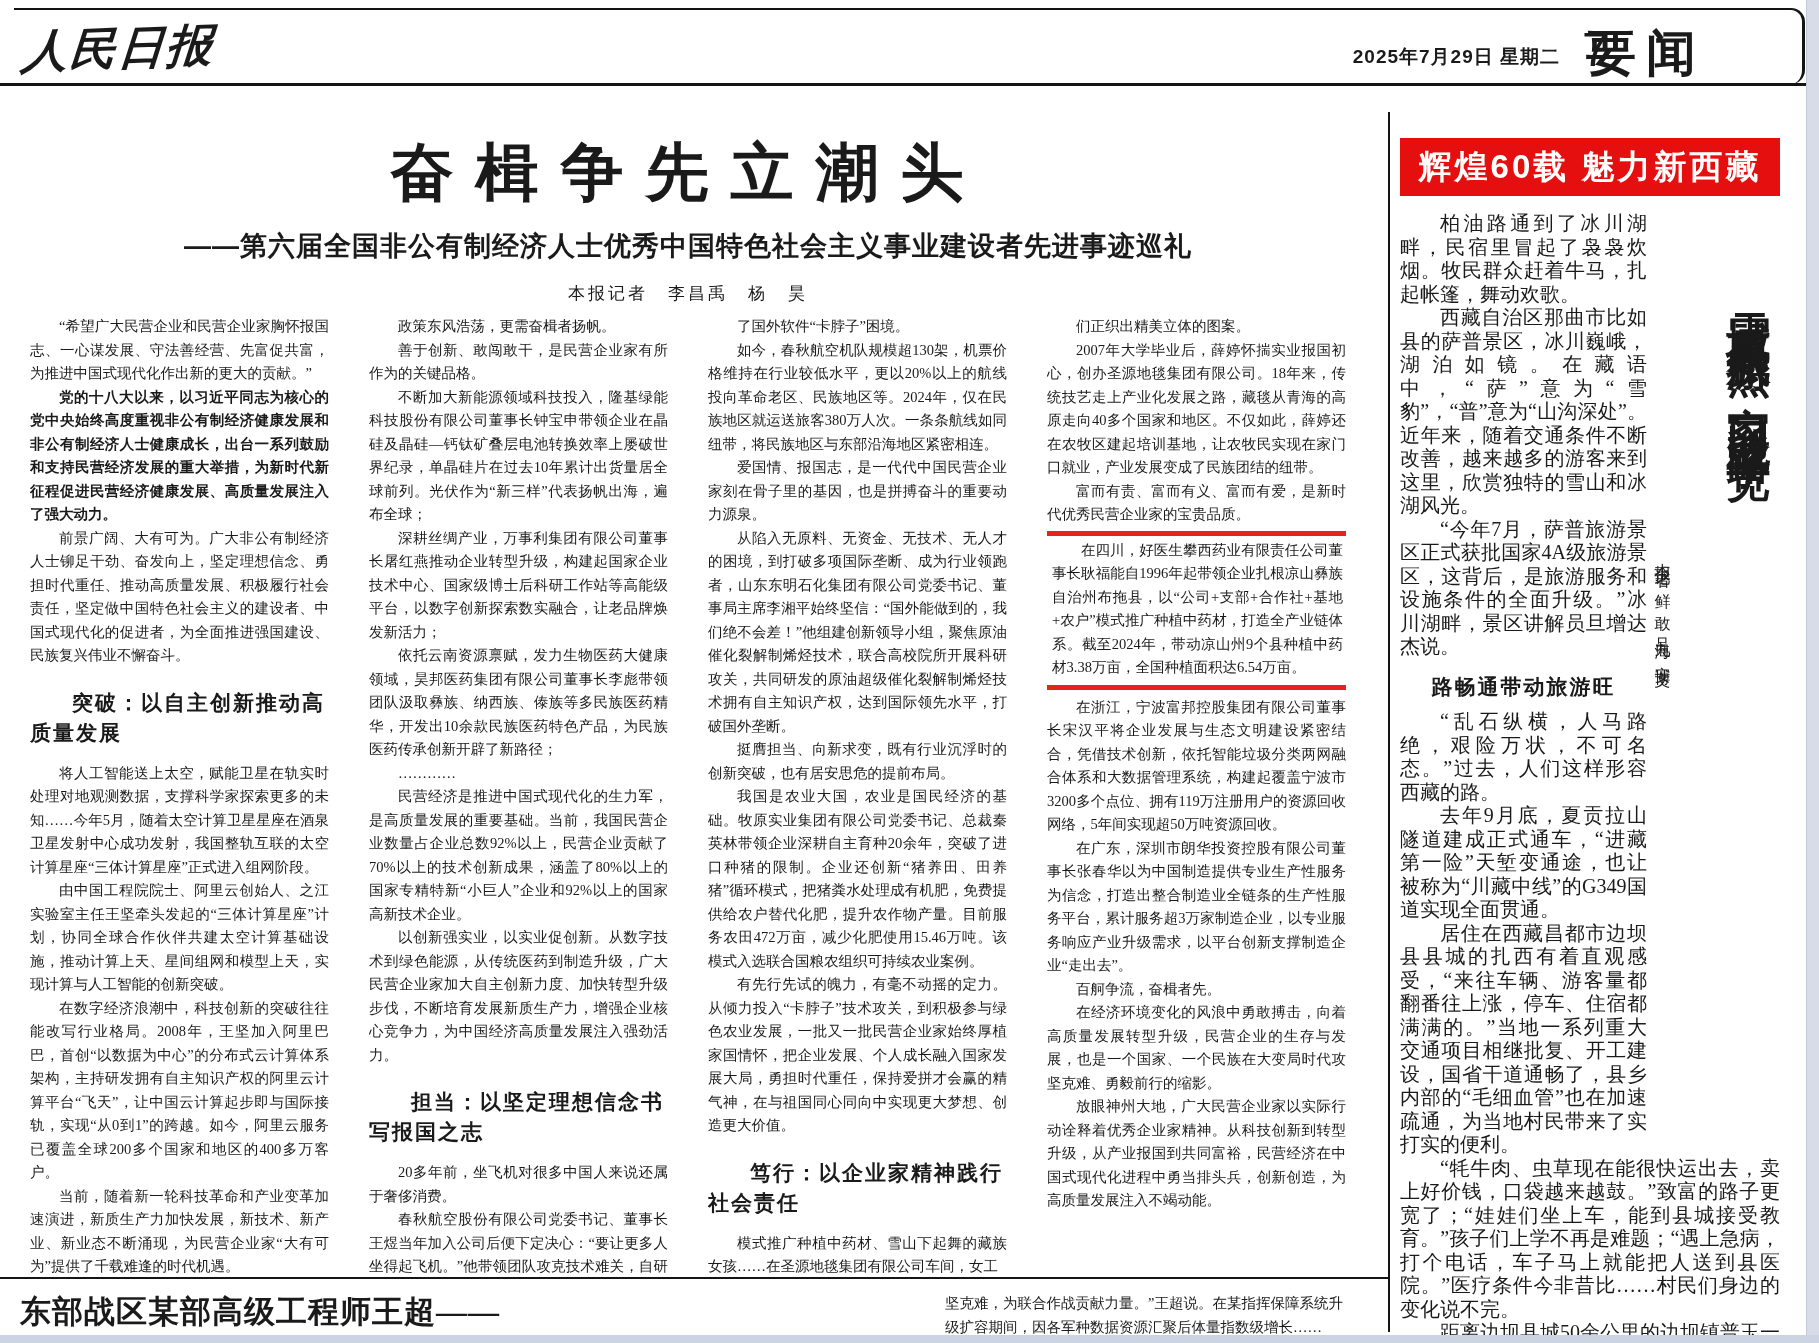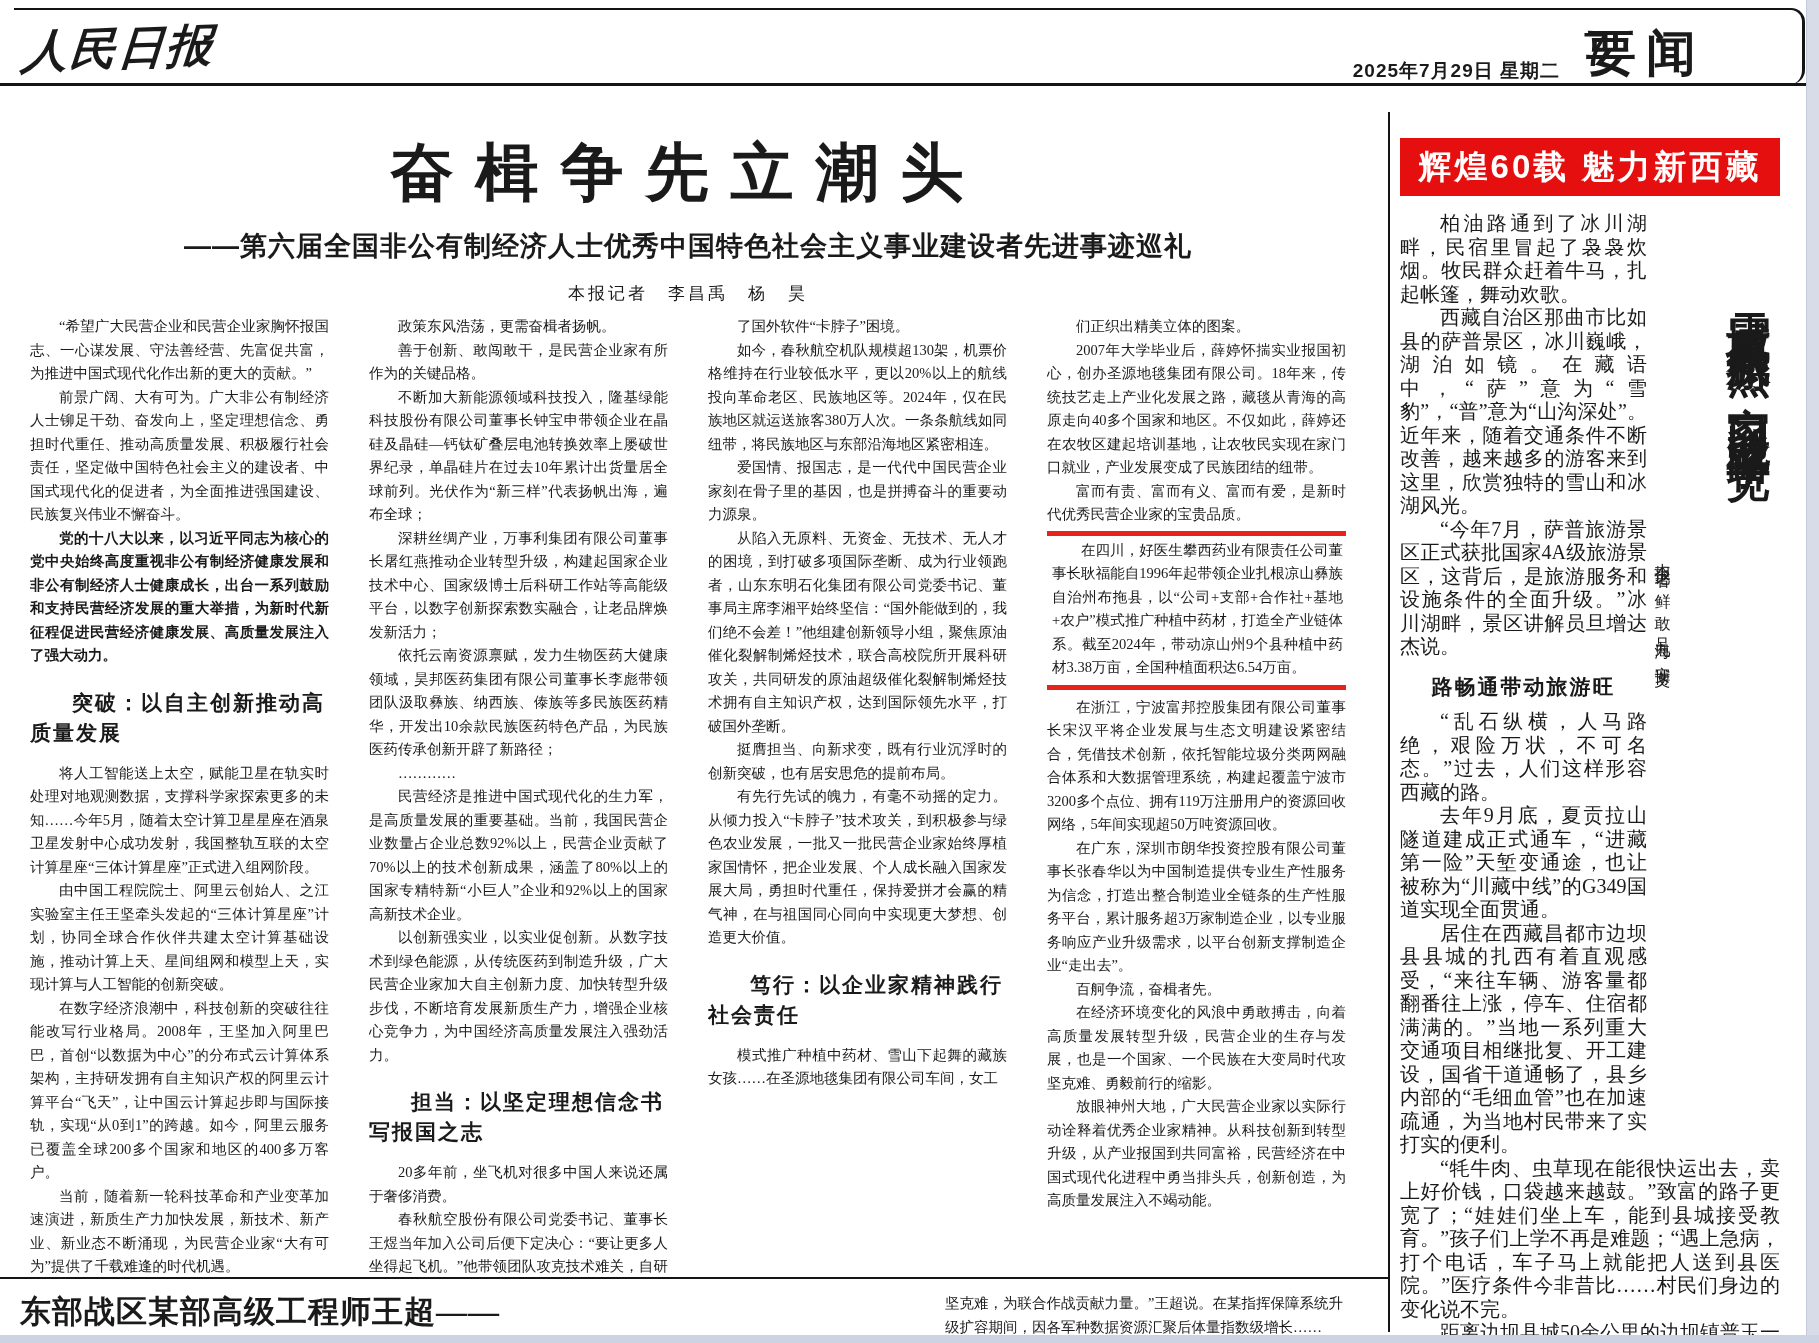--- a/index.html
+++ b/index.html
@@ -9,21 +9,21 @@
   .edge-right{position:absolute;right:0;top:0;width:12px;height:1343px;background:#d7dce8;border-left:1px solid #c3c9d8;}
   .edge-bottom{position:absolute;left:0;top:1335px;width:1819px;height:8px;background:#ccd3e3;}
 
   
   .logo{position:absolute;left:22px;top:18px;font-family:"DejaVu Serif",serif;font-weight:900;font-style:italic;
         font-size:46px;letter-spacing:2px;transform:skewX(-6deg) rotate(-2deg);}
   .mast-frame{position:absolute;left:14px;top:8px;width:1788px;height:74px;
         border-top:2px solid #141414;border-right:3px solid #141414;border-radius:0 14px 14px 0;}
   .mast-rule{position:absolute;left:0;top:83px;width:1806px;height:3px;background:#141414;}
   .mast-date{position:absolute;left:1300px;top:44px;width:260px;text-align:right;
-        font-family:"Liberation Sans",sans-serif;font-weight:700;font-size:19px;letter-spacing:1px;margin-top:14px;}
+        font-family:"Liberation Sans",sans-serif;font-weight:700;font-size:19px;letter-spacing:1px;}
   .page-num{position:absolute;left:1582px;top:22px;font-family:"Liberation Sans",sans-serif;
         font-size:48px;font-weight:500;}
   .section-name{position:absolute;left:1586px;top:20px;font-family:"Liberation Sans",sans-serif;
         font-size:50px;font-weight:700;letter-spacing:10px;}
 
   
   .headline{position:absolute;left:30px;top:130px;width:1316px;text-align:center;
         font-family:"Liberation Sans",sans-serif;font-weight:900;font-size:63px;letter-spacing:22px;}
   .subheadline{position:absolute;left:30px;top:228px;width:1316px;text-align:center;
         font-family:"Liberation Sans",sans-serif;font-weight:700;font-size:27px;letter-spacing:1px;}
@@ -72,22 +72,22 @@
   <div class="page-num">7</div>
   <div class="section-name">要闻</div>
 
   <div class="headline">奋楫争先立潮头</div>
   <div class="subheadline">——第六届全国非公有制经济人士优秀中国特色社会主义事业建设者先进事迹巡礼</div>
   <div class="byline">本报记者　李昌禹　杨　昊</div>
 
   <div class="cols">
     <div class="main-col c0">
         <p class="col-p">“希望广大民营企业和民营企业家胸怀报国志、一心谋发展、守法善经营、先富促共富，为推进中国式现代化作出新的更大的贡献。”</p>
+        <p class="col-p bold">党的十八大以来，以习近平同志为核心的党中央始终高度重视非公有制经济健康发展和非公有制经济人士健康成长，出台一系列鼓励和支持民营经济发展的重大举措，为新时代新征程促进民营经济健康发展、高质量发展注入了强大动力。</p>
         <p class="col-p">前景广阔、大有可为。广大非公有制经济人士铆足干劲、奋发向上，坚定理想信念、勇担时代重任、推动高质量发展、积极履行社会责任，坚定做中国特色社会主义的建设者、中国式现代化的促进者，为全面推进强国建设、民族复兴伟业不懈奋斗。</p>
-        <p class="col-p bold">党的十八大以来，以习近平同志为核心的党中央始终高度重视非公有制经济健康发展和非公有制经济人士健康成长，出台一系列鼓励和支持民营经济发展的重大举措，为新时代新征程促进民营经济健康发展、高质量发展注入了强大动力。</p>
         <h3 class="col-subhead">突破：以自主创新推动高质量发展</h3>
         <p class="col-p">将人工智能送上太空，赋能卫星在轨实时处理对地观测数据，支撑科学家探索更多的未知……今年5月，随着太空计算卫星星座在酒泉卫星发射中心成功发射，我国整轨互联的太空计算星座“三体计算星座”正式进入组网阶段。</p>
         <p class="col-p">由中国工程院院士、阿里云创始人、之江实验室主任王坚牵头发起的“三体计算星座”计划，协同全球合作伙伴共建太空计算基础设施，推动计算上天、星间组网和模型上天，实现计算与人工智能的创新突破。</p>
         <p class="col-p">在数字经济浪潮中，科技创新的突破往往能改写行业格局。2008年，王坚加入阿里巴巴，首创“以数据为中心”的分布式云计算体系架构，主持研发拥有自主知识产权的阿里云计算平台“飞天”，让中国云计算起步即与国际接轨，实现“从0到1”的跨越。如今，阿里云服务已覆盖全球200多个国家和地区的400多万客户。</p>
         <p class="col-p">当前，随着新一轮科技革命和产业变革加速演进，新质生产力加快发展，新技术、新产业、新业态不断涌现，为民营企业家“大有可为”提供了千载难逢的时代机遇。</p>
       </div>
     <div class="main-col c1">
         <p class="col-p">政策东风浩荡，更需奋楫者扬帆。</p>
         <p class="col-p">善于创新、敢闯敢干，是民营企业家有所作为的关键品格。</p>
         <p class="col-p">不断加大新能源领域科技投入，隆基绿能科技股份有限公司董事长钟宝申带领企业在晶硅及晶硅—钙钛矿叠层电池转换效率上屡破世界纪录，单晶硅片在过去10年累计出货量居全球前列。光伏作为“新三样”代表扬帆出海，遍布全球；</p>
@@ -99,20 +99,21 @@
         <h3 class="col-subhead">担当：以坚定理想信念书写报国之志</h3>
         <p class="col-p">20多年前，坐飞机对很多中国人来说还属于奢侈消费。</p>
         <p class="col-p">春秋航空股份有限公司党委书记、董事长王煜当年加入公司后便下定决心：“要让更多人坐得起飞机。”他带领团队攻克技术难关，自研独立订座系统与离港系统，拿下127项软件著作权和34个国产自主知识产权软件，打破</p>
       </div>
     <div class="main-col c2">
         <p class="col-p">了国外软件“卡脖子”困境。</p>
         <p class="col-p">如今，春秋航空机队规模超130架，机票价格维持在行业较低水平，更以20%以上的航线投向革命老区、民族地区等。2024年，仅在民族地区就运送旅客380万人次。一条条航线如同纽带，将民族地区与东部沿海地区紧密相连。</p>
         <p class="col-p">爱国情、报国志，是一代代中国民营企业家刻在骨子里的基因，也是拼搏奋斗的重要动力源泉。</p>
         <p class="col-p">从陷入无原料、无资金、无技术、无人才的困境，到打破多项国际垄断、成为行业领跑者，山东东明石化集团有限公司党委书记、董事局主席李湘平始终坚信：“国外能做到的，我们绝不会差！”他组建创新领导小组，聚焦原油催化裂解制烯烃技术，联合高校院所开展科研攻关，共同研发的原油超级催化裂解制烯烃技术拥有自主知识产权，达到国际领先水平，打破国外垄断。</p>
         <p class="col-p">挺膺担当、向新求变，既有行业沉浮时的创新突破，也有居安思危的提前布局。</p>
+        <p class="col-p">我国是农业大国，农业是国民经济的基础。牧原实业集团有限公司党委书记、总裁秦英林带领企业深耕自主育种20余年，突破了进口种猪的限制。企业还创新“猪养田、田养猪”循环模式，把猪粪水处理成有机肥，免费提供给农户替代化肥，提升农作物产量。目前服务农田472万亩，减少化肥使用15.46万吨。该模式入选联合国粮农组织可持续农业案例。</p>
         <p class="col-p">有先行先试的魄力，有毫不动摇的定力。从倾力投入“卡脖子”技术攻关，到积极参与绿色农业发展，一批又一批民营企业家始终厚植家国情怀，把企业发展、个人成长融入国家发展大局，勇担时代重任，保持爱拼才会赢的精气神，在与祖国同心同向中实现更大梦想、创造更大价值。</p>
         <h3 class="col-subhead">笃行：以企业家精神践行社会责任</h3>
         <p class="col-p">模式推广种植中药材、雪山下起舞的藏族女孩……在圣源地毯集团有限公司车间，女工</p>
       </div>
     <div class="main-col c3">
         <p class="col-p">们正织出精美立体的图案。</p>
         <p class="col-p">2007年大学毕业后，薛婷怀揣实业报国初心，创办圣源地毯集团有限公司。18年来，传统技艺走上产业化发展之路，藏毯从青海的高原走向40多个国家和地区。不仅如此，薛婷还在农牧区建起培训基地，让农牧民实现在家门口就业，产业发展变成了民族团结的纽带。</p>
         <p class="col-p">富而有责、富而有义、富而有爱，是新时代优秀民营企业家的宝贵品质。</p>
         <p class="col-p red-box">在四川，好医生攀西药业有限责任公司董事长耿福能自1996年起带领企业扎根凉山彝族自治州布拖县，以“公司+支部+合作社+基地+农户”模式推广种植中药材，打造全产业链体系。截至2024年，带动凉山州9个县种植中药材3.38万亩，全国种植面积达6.54万亩。</p>
         <p class="col-p">在浙江，宁波富邦控股集团有限公司董事长宋汉平将企业发展与生态文明建设紧密结合，凭借技术创新，依托智能垃圾分类两网融合体系和大数据管理系统，构建起覆盖宁波市3200多个点位、拥有119万注册用户的资源回收网络，5年间实现超50万吨资源回收。</p>

